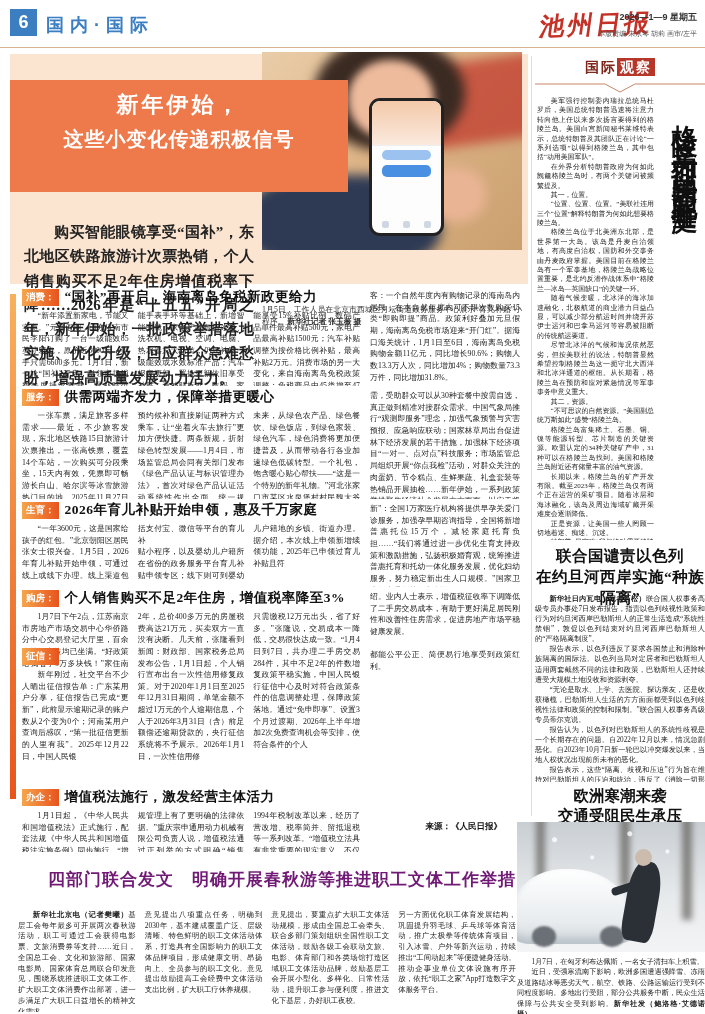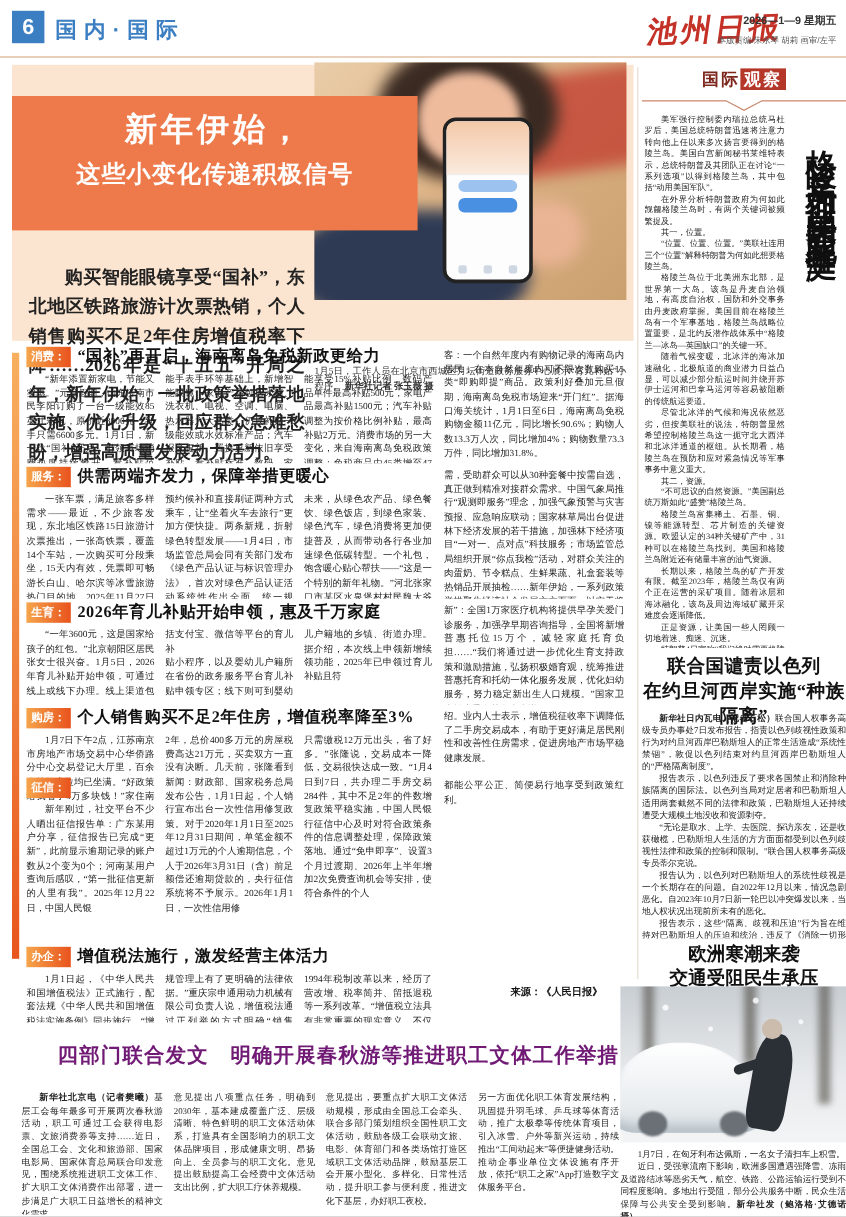--- a/index.html
+++ b/index.html
@@ -14,21 +14,21 @@
     transform:skewX(-10deg) rotate(-2deg); font-family:"Liberation Serif","DejaVu Serif",serif; }
   .hdr-meta { position:absolute; right:8px; top:11px; text-align:right; font-family:"Liberation Sans",sans-serif; }
   .hdr-date { font-size:9px; font-weight:bold; color:#333;text-align:right; }
   .hdr-editors { font-size:7px; color:#555; margin-top:5px; }
   .hdr-rule { position:absolute; left:0; top:47px; width:705px; height:1px; background:#d9b28f; }
 
   
   .lead-panel { position:absolute; left:10px; top:54px; width:518px; height:230px; background:#fce5d0; }
   .lead-banner { position:absolute; left:0; top:26px; width:338px; height:112px; background:#ee7a4b; color:#fff;
     text-align:center; padding-top:10px; z-index:3; }
-  .lead-banner .l1 { font-size:27px; font-weight:bold; letter-spacing:3px; }
+  .lead-banner .l1 { font-size:22px; font-weight:bold; letter-spacing:3px; }
   .lead-banner .l2 { font-size:20px; font-weight:bold; letter-spacing:1px; margin-top:6px; }
   .lead-intro { position:absolute; left:14px; top:166px; width:230px; font-size:15px; line-height:1.62; font-weight:600;
     text-indent:2em; text-align:justify; color:#222; }
   .lead-caption { position:absolute; left:252px; top:202px; width:260px; font-size:7.8px; line-height:1.55; color:#333; text-align:justify;margin-top:48px; }
   .lead-caption .credit { font-weight:bold; }
 
   
   .lead-photo { position:absolute; left:252px; top:-2px; width:260px; height:198px; overflow:hidden; z-index:2;
     background:linear-gradient(135deg,#e9cda9 0%,#ddb487 45%,#caa06f 100%); }
   .lp-blur { position:absolute; filter:blur(6px); }

